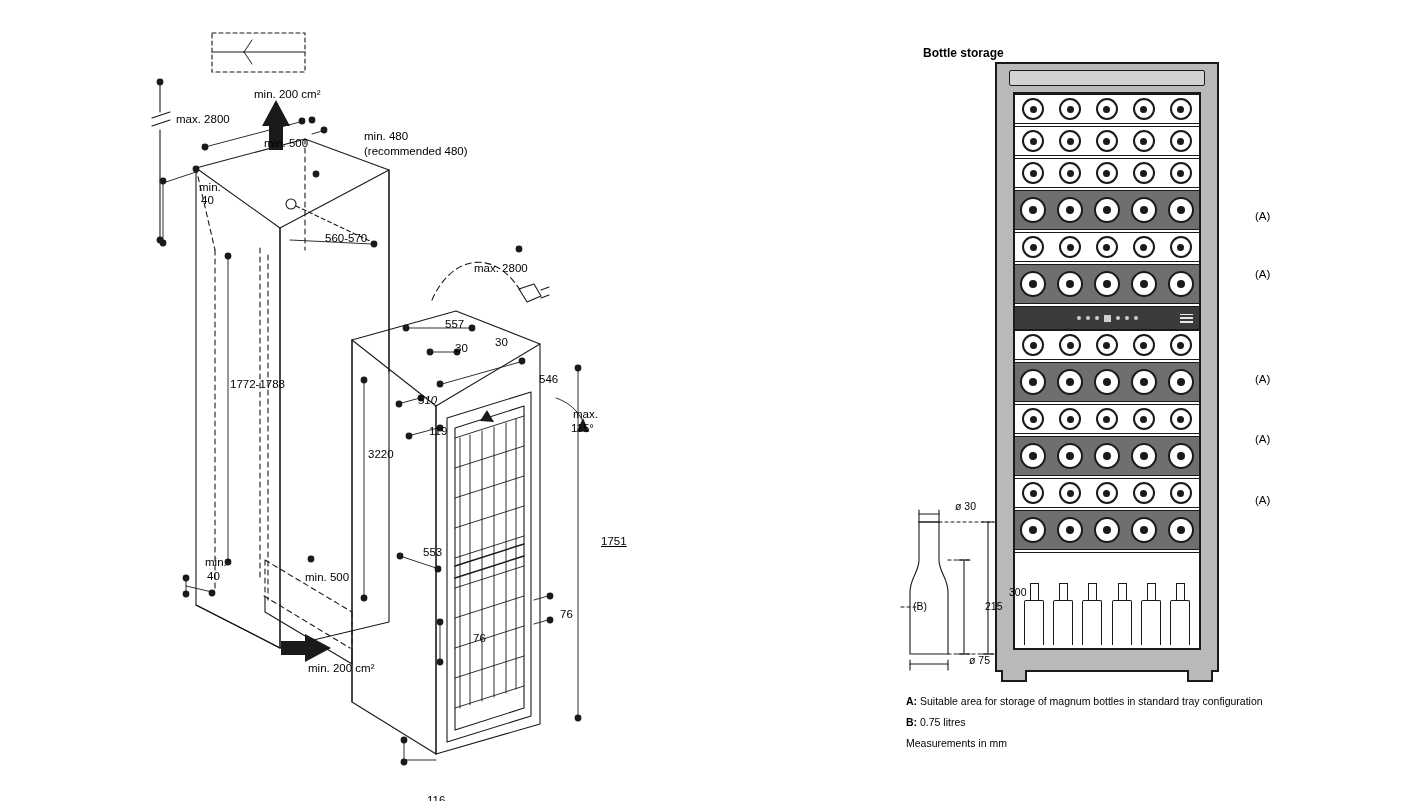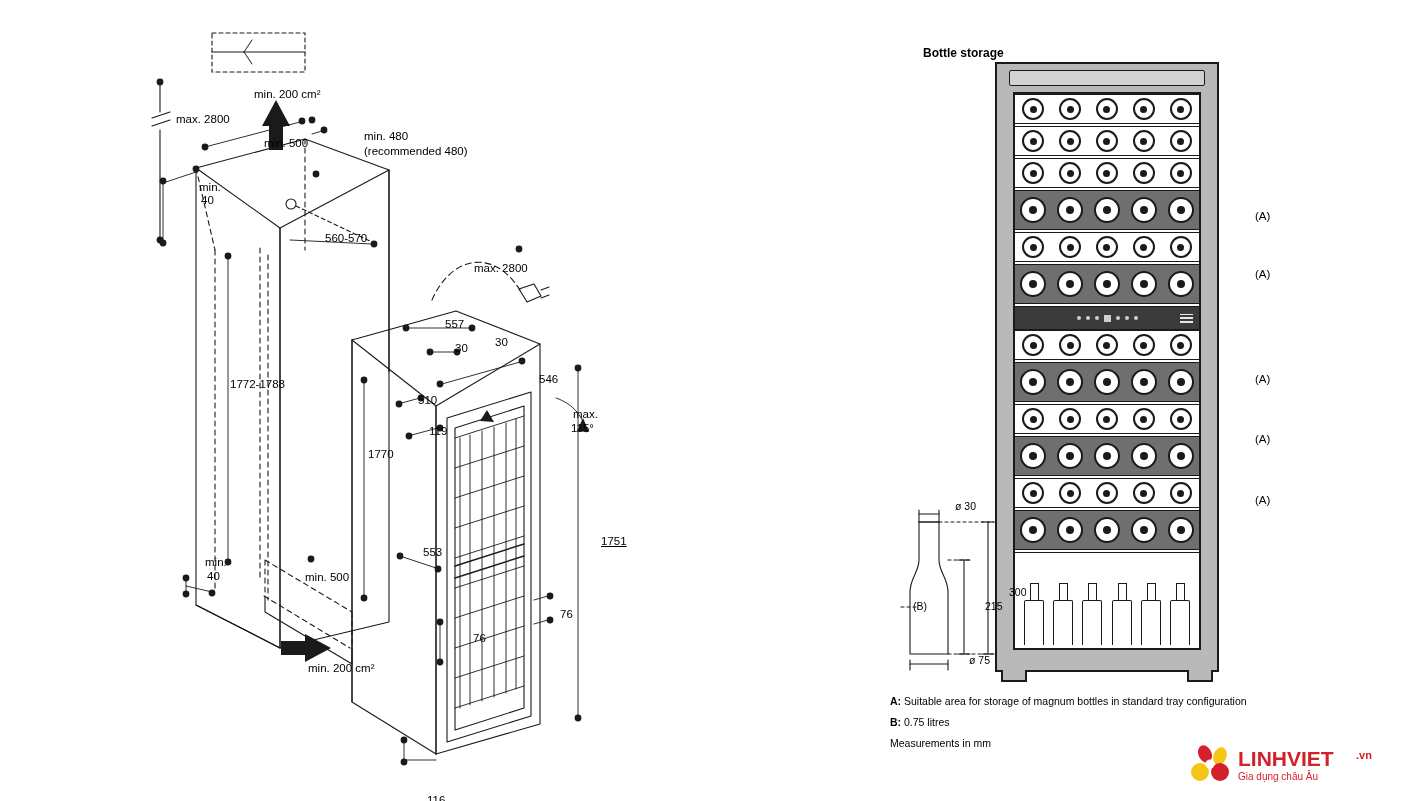--- a/index.html
+++ b/index.html
@@ -35,20 +35,21 @@
     color: #000;
     padding-left: 33px;
   }
   .lbl.small { font-size: 10.5px; }
   .lbl.bold { font-weight: bold; }
   .legend-line {
     position: absolute;
     font-size: 10.5px;
     line-height: 14px;
     white-space: nowrap;
+    margin-left: 16px;
   }
   .legend-line b { font-weight: bold; }
   
   #cabinet {
     position: absolute;
     left: 995px;
     top: 62px;
     width: 224px;
     height: 610px;
   }
@@ -370,26 +371,26 @@
   <div class="lbl" style="left:331px;top:130px;">min. 480</div>
   <div class="lbl" style="left:331px;top:145px;">(recommended 480)</div>
   <div class="lbl" style="left:166px;top:181px;">min.</div>
   <div class="lbl" style="left:168px;top:194px;">40</div>
   <div class="lbl" style="left:292px;top:232px;">560-570</div>
   <div class="lbl" style="left:441px;top:262px;">max. 2800</div>
   <div class="lbl" style="left:412px;top:318px;">557</div>
   <div class="lbl" style="left:422px;top:342px;">30</div>
   <div class="lbl" style="left:462px;top:336px;">30</div>
   <div class="lbl" style="left:480px;top:373px;margin-left:26px;">546</div>
-  <div class="lbl" style="left:385px;top:394px;">510</div>
+  <div class="lbl" style="left:385px;top:394px;font-style:italic;">510</div>
   <div class="lbl" style="left:197px;top:378px;">1772-1788</div>
   <div class="lbl" style="left:396px;top:425px;">119</div>
   <div class="lbl" style="left:540px;top:408px;">max.</div>
   <div class="lbl" style="left:538px;top:422px;">115°</div>
-  <div class="lbl" style="left:335px;top:448px;">1770</div>
+  <div class="lbl" style="left:335px;top:448px;">3220</div>
   <div class="lbl" style="left:568px;top:535px;text-decoration:underline;">1751</div>
   <div class="lbl" style="left:390px;top:546px;">553</div>
   <div class="lbl" style="left:172px;top:556px;">min.</div>
   <div class="lbl" style="left:174px;top:570px;">40</div>
   <div class="lbl" style="left:272px;top:571px;">min. 500</div>
   <div class="lbl" style="left:527px;top:608px;">76</div>
   <div class="lbl" style="left:440px;top:632px;">76</div>
   <div class="lbl" style="left:275px;top:662px;">min. 200 cm²</div>
   <div class="lbl" style="left:394px;top:778px;margin-top:16px;">116</div>
 
@@ -694,28 +695,14 @@
   <div class="legend-line" style="left:890px;top:694px;">
     <b>A:</b><span> Suitable area for storage of magnum bottles in standard tray configuration</span>
   </div>
   <div class="legend-line" style="left:890px;top:715px;">
     <b>B:</b><span> 0.75 litres</span>
   </div>
   <div class="legend-line" style="left:890px;top:736px;">
     <span>Measurements in mm</span>
   </div>
 
-  <div class="watermark">
-    <svg width="220" height="48" viewBox="0 0 220 48">
-      <g>
-        <ellipse cx="25" cy="12" rx="6.5" ry="9" fill="#d4202a" transform="rotate(-25 25 12)"></ellipse>
-        <ellipse cx="40" cy="14" rx="6.5" ry="9" fill="#f5c518" transform="rotate(20 40 14)"></ellipse>
-        <circle cx="20" cy="30" r="9" fill="#f5c518"></circle>
-        <circle cx="40" cy="30" r="9" fill="#d4202a"></circle>
-        <circle cx="30" cy="22" r="4.5" fill="#ffffff"></circle>
-      </g>
-      <text x="58" y="24" font-family="'Liberation Sans', sans-serif" font-size="21" font-weight="bold" fill="#d4202a">LINHVIET</text>
-      <text x="176" y="17" font-family="'Liberation Sans', sans-serif" font-size="11" font-weight="bold" fill="#d4202a">.vn</text>
-      <text x="58" y="38" font-family="'Liberation Sans', sans-serif" font-size="10" fill="#d4202a">Gia dụng châu Âu</text>
-    </svg>
-  </div>
 
 </div>
 
 </body></html>

